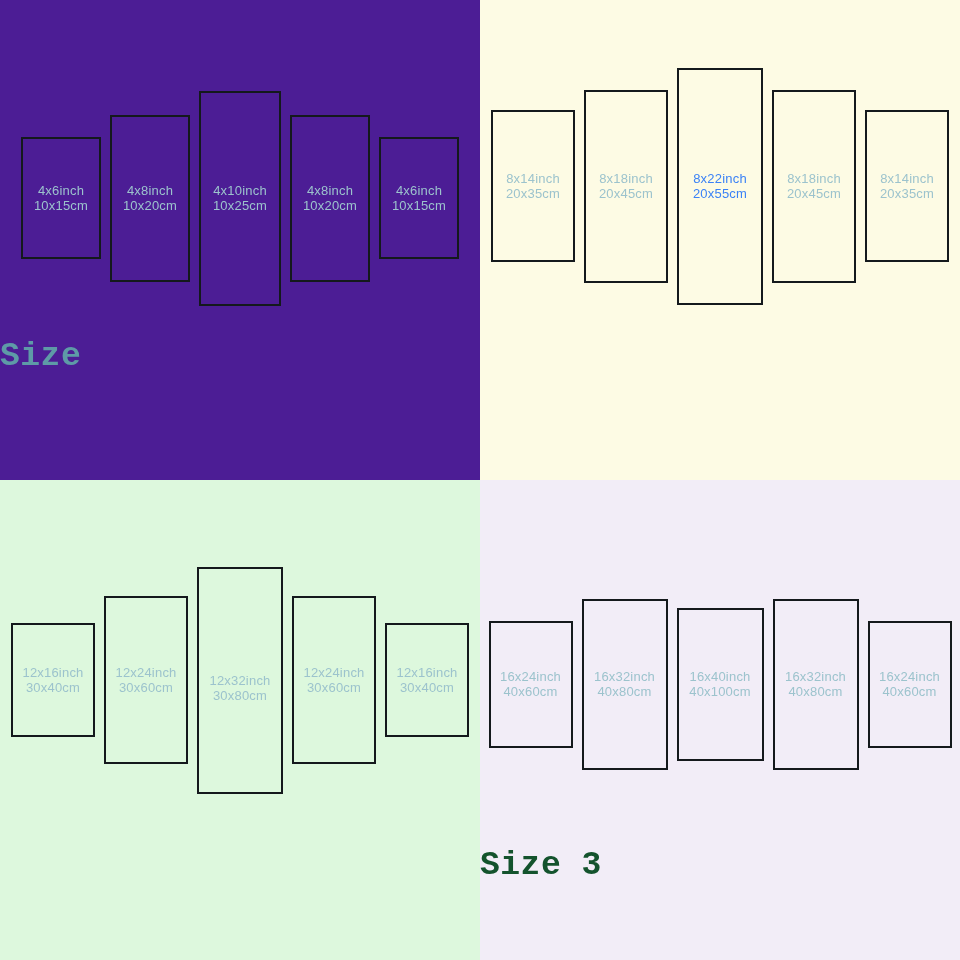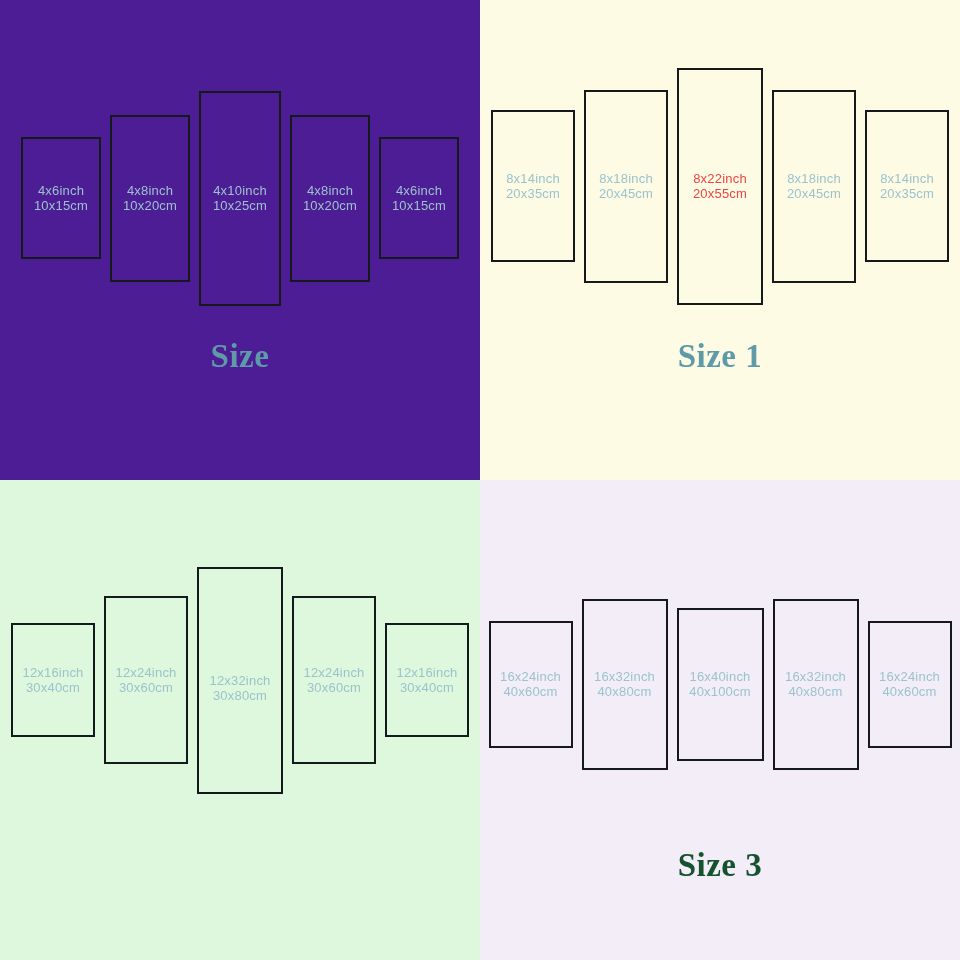--- a/index.html
+++ b/index.html
@@ -43,22 +43,22 @@
     text-align:center;
     line-height:1.18;
     letter-spacing:0.2px;
     white-space:nowrap;
     font-weight:400;
   }
   .panel-label .ln{display:block;}
   .quad-title{
     position:absolute;
     left:0;right:0;
-    text-align:center;
-    font-family:Liberation Serif, serif;
+    text-align:left;
+    font-family:Liberation Mono, monospace;
     font-weight:700;
     letter-spacing:0.5px;
   }
   
   .q-tl .panels{top:58px;}
   .q-tr .panels{top:46px;}
   .q-bl .panels{top:60px;}
   .q-br .panels{top:64px;}
   .q-tl .quad-title{top:338px;font-size:33px;}
   .q-tr .quad-title{top:338px;font-size:33px;}
@@ -114,39 +114,38 @@
             <span class="ln">20x35cm</span>
           </div>
         </div>
         <div class="panel" style="width: 84px; height: 193px; border-color: rgb(20, 25, 28);">
           <div class="panel-label" style="color: rgb(156, 195, 205); font-size: 13px;">
             <span class="ln">8x18inch</span>
             <span class="ln">20x45cm</span>
           </div>
         </div>
         <div class="panel" style="width: 86px; height: 237px; border-color: rgb(20, 25, 28);">
-          <div class="panel-label" style="color: #ef4444; font-size: 13px;">
+          <div class="panel-label" style="color: #3b82f6; font-size: 13px;">
             <span class="ln">8x22inch</span>
             <span class="ln">20x55cm</span>
           </div>
         </div>
         <div class="panel" style="width: 84px; height: 193px; border-color: rgb(20, 25, 28);">
           <div class="panel-label" style="color: rgb(156, 195, 205); font-size: 13px;">
             <span class="ln">8x18inch</span>
             <span class="ln">20x45cm</span>
           </div>
         </div>
         <div class="panel" style="width: 84px; height: 152px; border-color: rgb(20, 25, 28);">
           <div class="panel-label" style="color: rgb(156, 195, 205); font-size: 13px;">
             <span class="ln">8x14inch</span>
             <span class="ln">20x35cm</span>
           </div>
         </div>
       </div>
-    <div class="quad-title" style="color: rgb(94, 154, 167);">Size 1</div>
   </section>
 
   <section class="quad q-bl" style="background: rgb(221, 248, 221);">
     <div class="panels">
         <div class="panel" style="width: 84px; height: 114px; border-color: rgb(20, 25, 28);">
           <div class="panel-label" style="color: rgb(156, 195, 205); font-size: 13px;">
             <span class="ln">12x16inch</span>
             <span class="ln">30x40cm</span>
           </div>
         </div>

